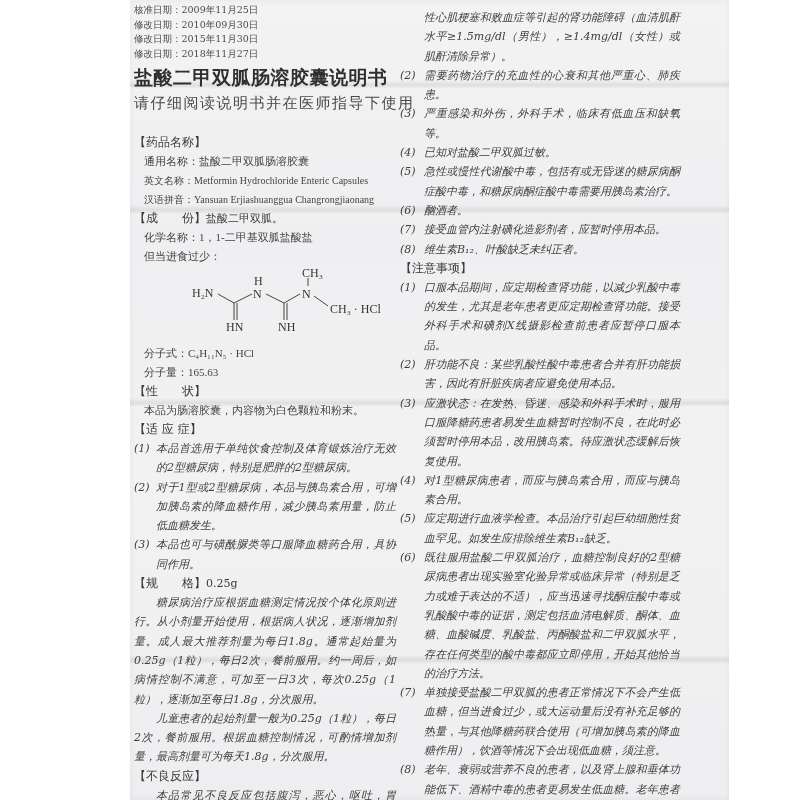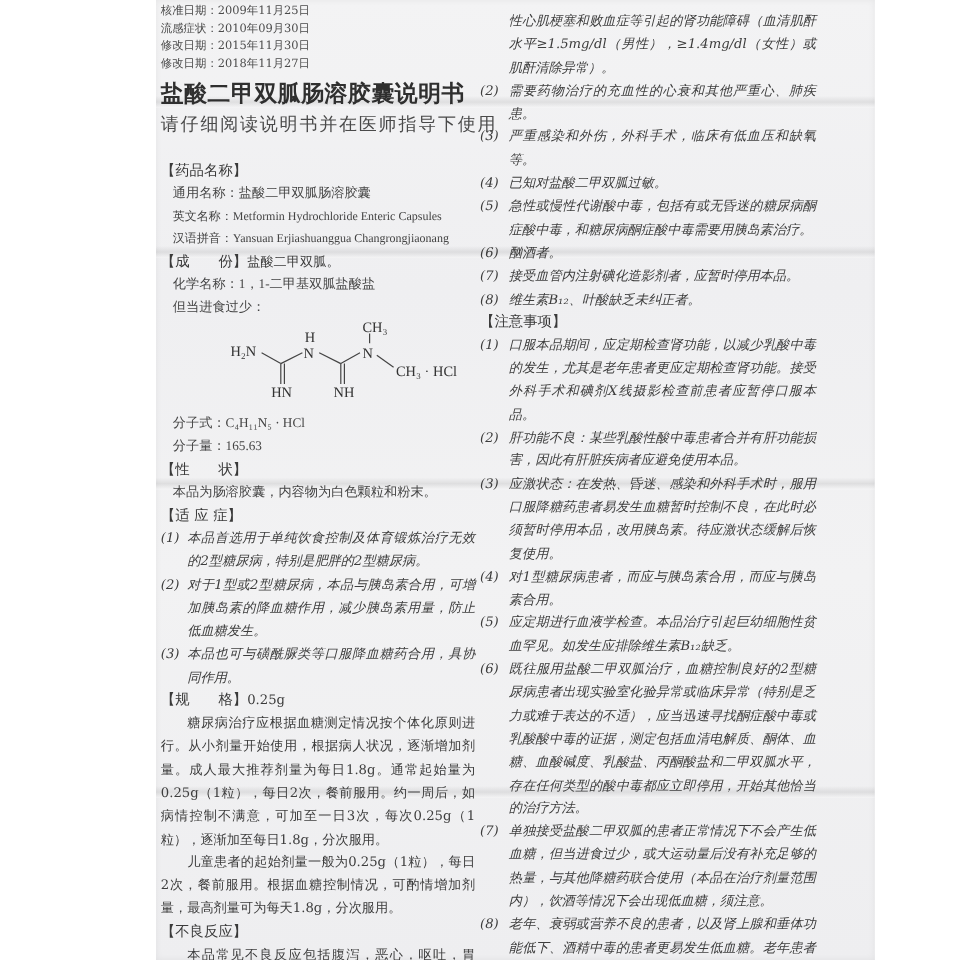--- a/index.html
+++ b/index.html
@@ -34,21 +34,21 @@
   }
   .subtitle {
     font-family: "DejaVu Sans", "Liberation Sans", sans-serif;
     font-size: 15px; color: #4a4a4a; text-align: center; margin-top: 3px;
     letter-spacing: 1.5px; white-space: nowrap;
   }
   .sec { font-size: 12px; line-height: 19px; color: #3a3a3a; white-space: nowrap; }
   .line { font-size: 11px; line-height: 19px; white-space: nowrap; color: #444; }
   .ind1 { padding-left: 10px; font-family: Liberation Serif, serif; }
   .para { font-size: 11px; line-height: 19.3px; color: #3c3c3c; text-align: justify; }
-  .para.indent { text-indent: 22px; }
+  .para.indent { text-indent: 22px; font-style: italic; }
   .item { display: flex; font-size: 11px; line-height: 19.3px; color: #3c3c3c; font-style: italic; }
   .item .num { flex: 0 0 22px; }
   .item .txt { flex: 1; text-align: justify; }
   .right-item .num { flex: 0 0 24px; }
   .chem {
     position: relative; height: 78px; font-family: "Liberation Serif", serif; font-size: 12px; color: #333;
   }
   .chem span { position: absolute; white-space: nowrap; }
   .chem svg { position: absolute; left: 0; top: 0; }
 </style>
@@ -57,21 +57,21 @@
 
 <div class="paper">
   <div class="fold" style="top:80px"></div>
   <div class="fold" style="top:205px"></div>
   <div class="fold" style="top:398px"></div>
   <div class="fold" style="top:655px"></div>
 
   <div class="col col-left">
     <div class="meta">
       <div>核准日期：2009年11月25日</div>
-      <div>流感症状：2010年09月30日</div>
+      <div>修改日期：2010年09月30日</div>
       <div>修改日期：2015年11月30日</div>
       <div>修改日期：2018年11月27日</div>
     </div>
     <div class="title">盐酸二甲双胍肠溶胶囊说明书</div>
     <div class="subtitle">请仔细阅读说明书并在医师指导下使用</div>
 
     <div class="sec" style="margin-top:20px">【药品名称】</div>
     <div class="line ind1">通用名称：盐酸二甲双胍肠溶胶囊</div>
     <div class="line ind1" style="font-size:10px">英文名称：Metformin Hydrochloride Enteric Capsules</div>
     <div class="line ind1" style="font-size:10px">汉语拼音：Yansuan Erjiashuanggua Changrongjiaonang</div>
@@ -192,21 +192,21 @@
     <div class="item right-item">
         <span class="num">(5)</span>
         <span class="txt">应定期进行血液学检查。本品治疗引起巨幼细胞性贫血罕见。如发生应排除维生素B₁₂缺乏。</span>
       </div>
     <div class="item right-item">
         <span class="num">(6)</span>
         <span class="txt">既往服用盐酸二甲双胍治疗，血糖控制良好的2型糖尿病患者出现实验室化验异常或临床异常（特别是乏力或难于表达的不适），应当迅速寻找酮症酸中毒或乳酸酸中毒的证据，测定包括血清电解质、酮体、血糖、血酸碱度、乳酸盐、丙酮酸盐和二甲双胍水平，存在任何类型的酸中毒都应立即停用，开始其他恰当的治疗方法。</span>
       </div>
     <div class="item right-item">
         <span class="num">(7)</span>
-        <span class="txt">单独接受盐酸二甲双胍的患者正常情况下不会产生低血糖，但当进食过少，或大运动量后没有补充足够的热量，与其他降糖药联合使用（本品在治疗剂量范围内），饮酒等情况下会出现低血糖，须注意。</span>
+        <span class="txt">单独接受盐酸二甲双胍的患者正常情况下不会产生低血糖，但当进食过少，或大运动量后没有补充足够的热量，与其他降糖药联合使用（可增加胰岛素的降血糖作用），饮酒等情况下会出现低血糖，须注意。</span>
       </div>
     <div class="item right-item">
         <span class="num">(8)</span>
         <span class="txt">老年、衰弱或营养不良的患者，以及肾上腺和垂体功能低下、酒精中毒的患者更易发生低血糖。老年患者和服用β-肾上腺阻滞剂的患者的低血糖很难辨认，须注意。</span>
       </div>
 
   </div>
 </div>
 
 </body></html>

